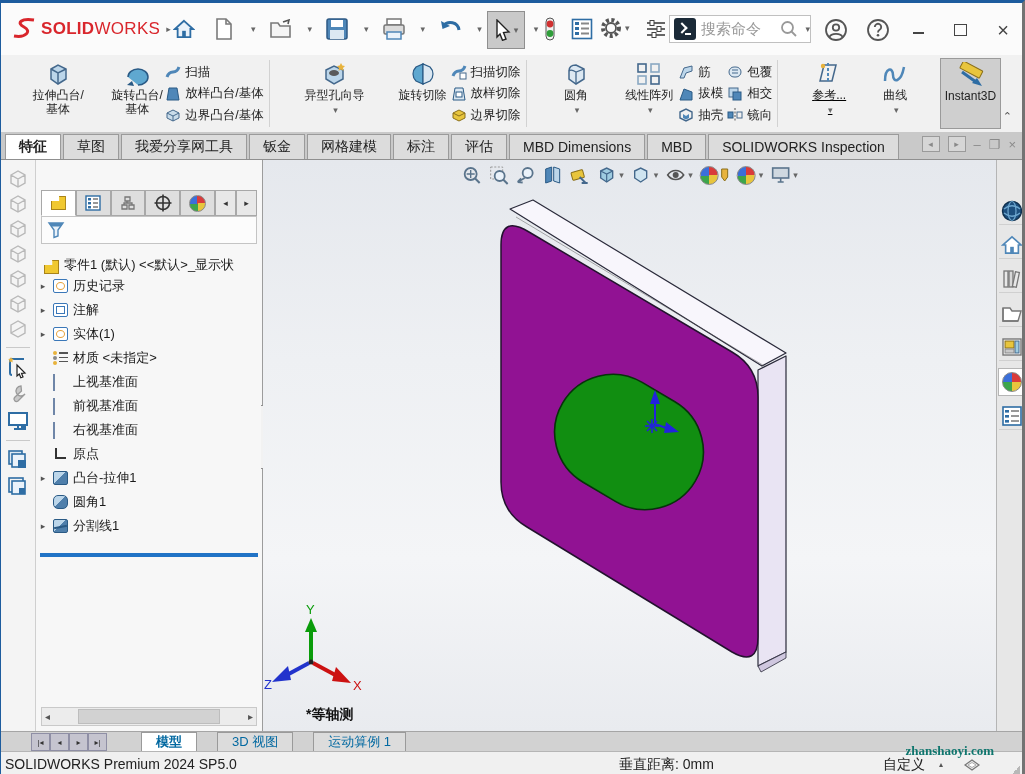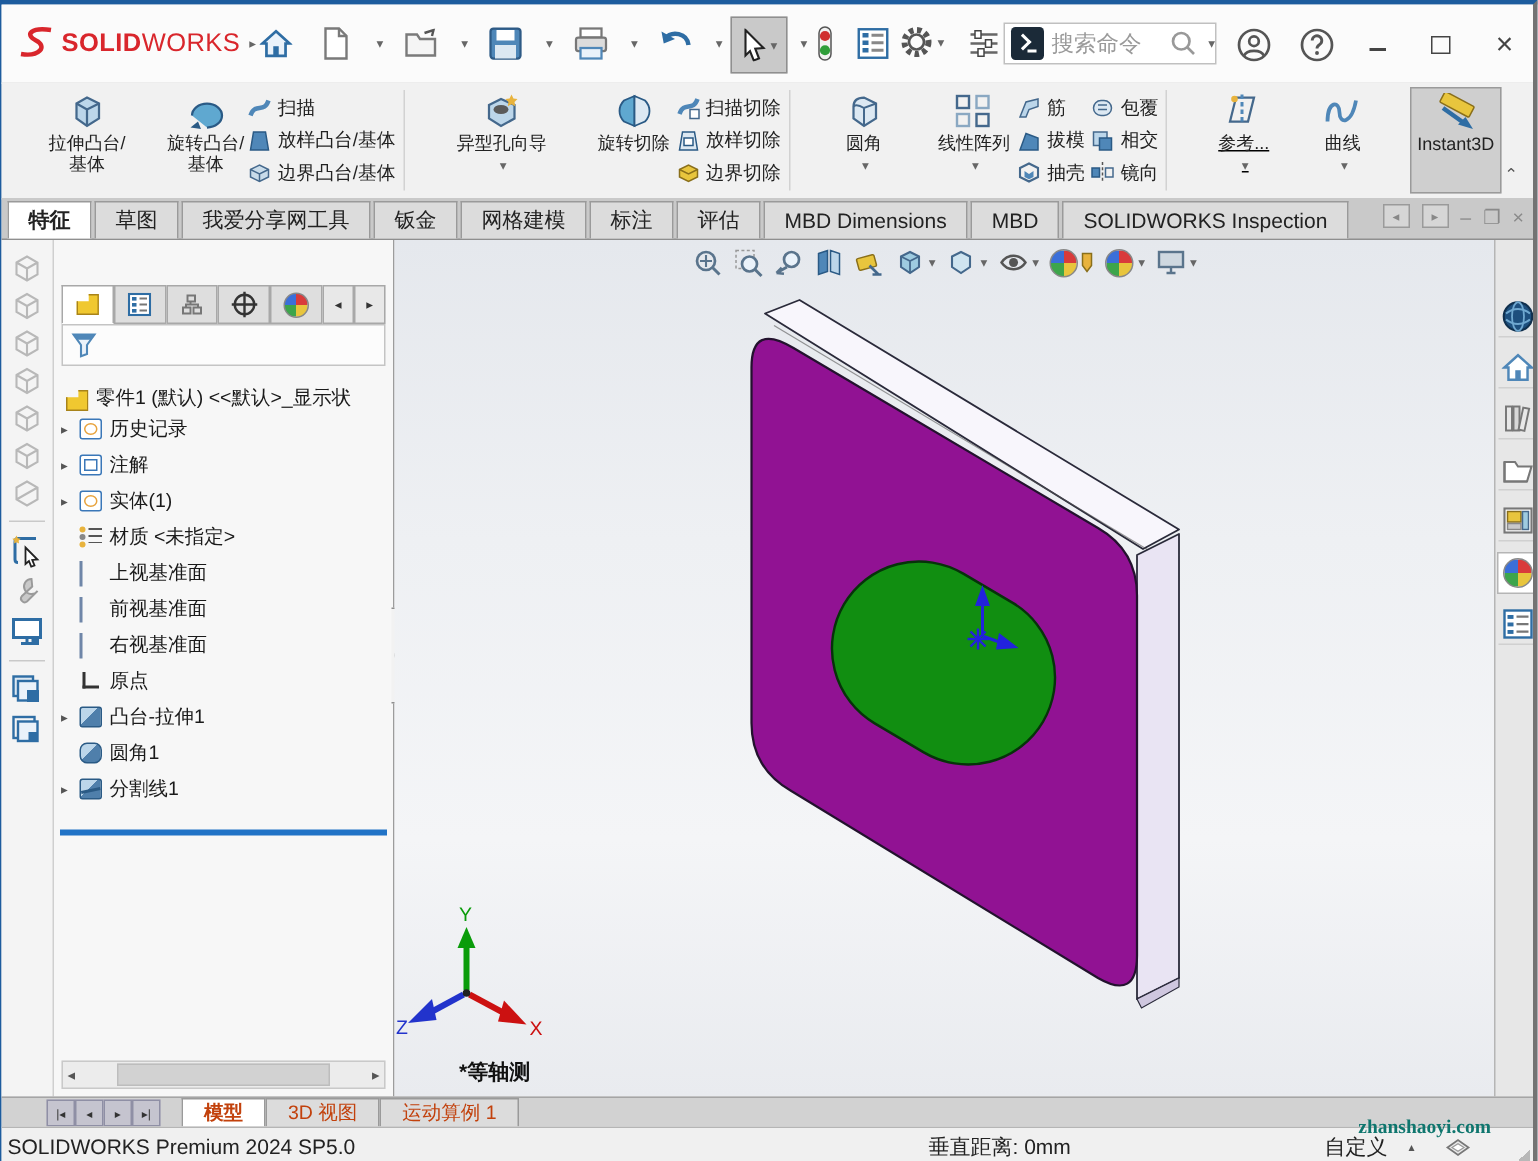--- a/index.html
+++ b/index.html
@@ -76,21 +76,21 @@
   #viewlabel{left:43px;top:546px;font-size:14px;font-weight:bold;color:#111;}
 
   
   #taskpane{left:995px;top:0;width:30px;height:100%;background:#e7e7e7;border-left:1px solid #b5b5b5;display:flex;flex-direction:column;align-items:center;padding-top:38px;gap:7px;box-sizing:border-box;}
   .tp{width:26px;height:26px;display:flex;align-items:center;justify-content:center;border-bottom:1px solid #d0d0d0;}
   .tp.active{background:#fff;border:1px solid #b5b5b5;}
 
   
   #dtabs{left:0;top:728px;width:100%;height:20px;background:#d2d2d2;border-top:1px solid #a5a5a5;display:flex;align-items:flex-end;box-sizing:border-box;}
   .navb{width:17px;height:16px;background:#c5c4cf;border:1px solid #8f8fa5;display:flex;align-items:center;justify-content:center;font-size:8px;color:#333;margin-top:2px;}
-  .dtab{height:18px;padding:0 14px;display:flex;align-items:center;font-size:13px;background:#dcdcdc;border:1px solid #9a9a9a;border-bottom:none;color:#c2410c;}
+  .dtab{height:18px;padding:0 14px;display:flex;align-items:center;font-size:13px;background:#dcdcdc;border:1px solid #9a9a9a;border-bottom:none;color:#0369a1;margin-left:20px;}
   .dtab.active{background:#fff;font-weight:bold;}
 
   
   #status{left:0;top:748px;width:100%;height:26px;background:#f0f0f0;border-top:1px solid #b5b5b5;font-size:14px;color:#222;}
   #watermark{right:28px;top:-9px;color:#0f766e;font-size:13px;font-weight:bold;font-family:"Liberation Serif",serif;}
   #grip{right:2px;bottom:2px;width:10px;height:10px;background:
     linear-gradient(135deg,transparent 50%,#aaa 50%);opacity:.8;}
 
   
   .ticon{flex:0 0 15px;width:15px;height:14px;position:relative;box-sizing:border-box;}

